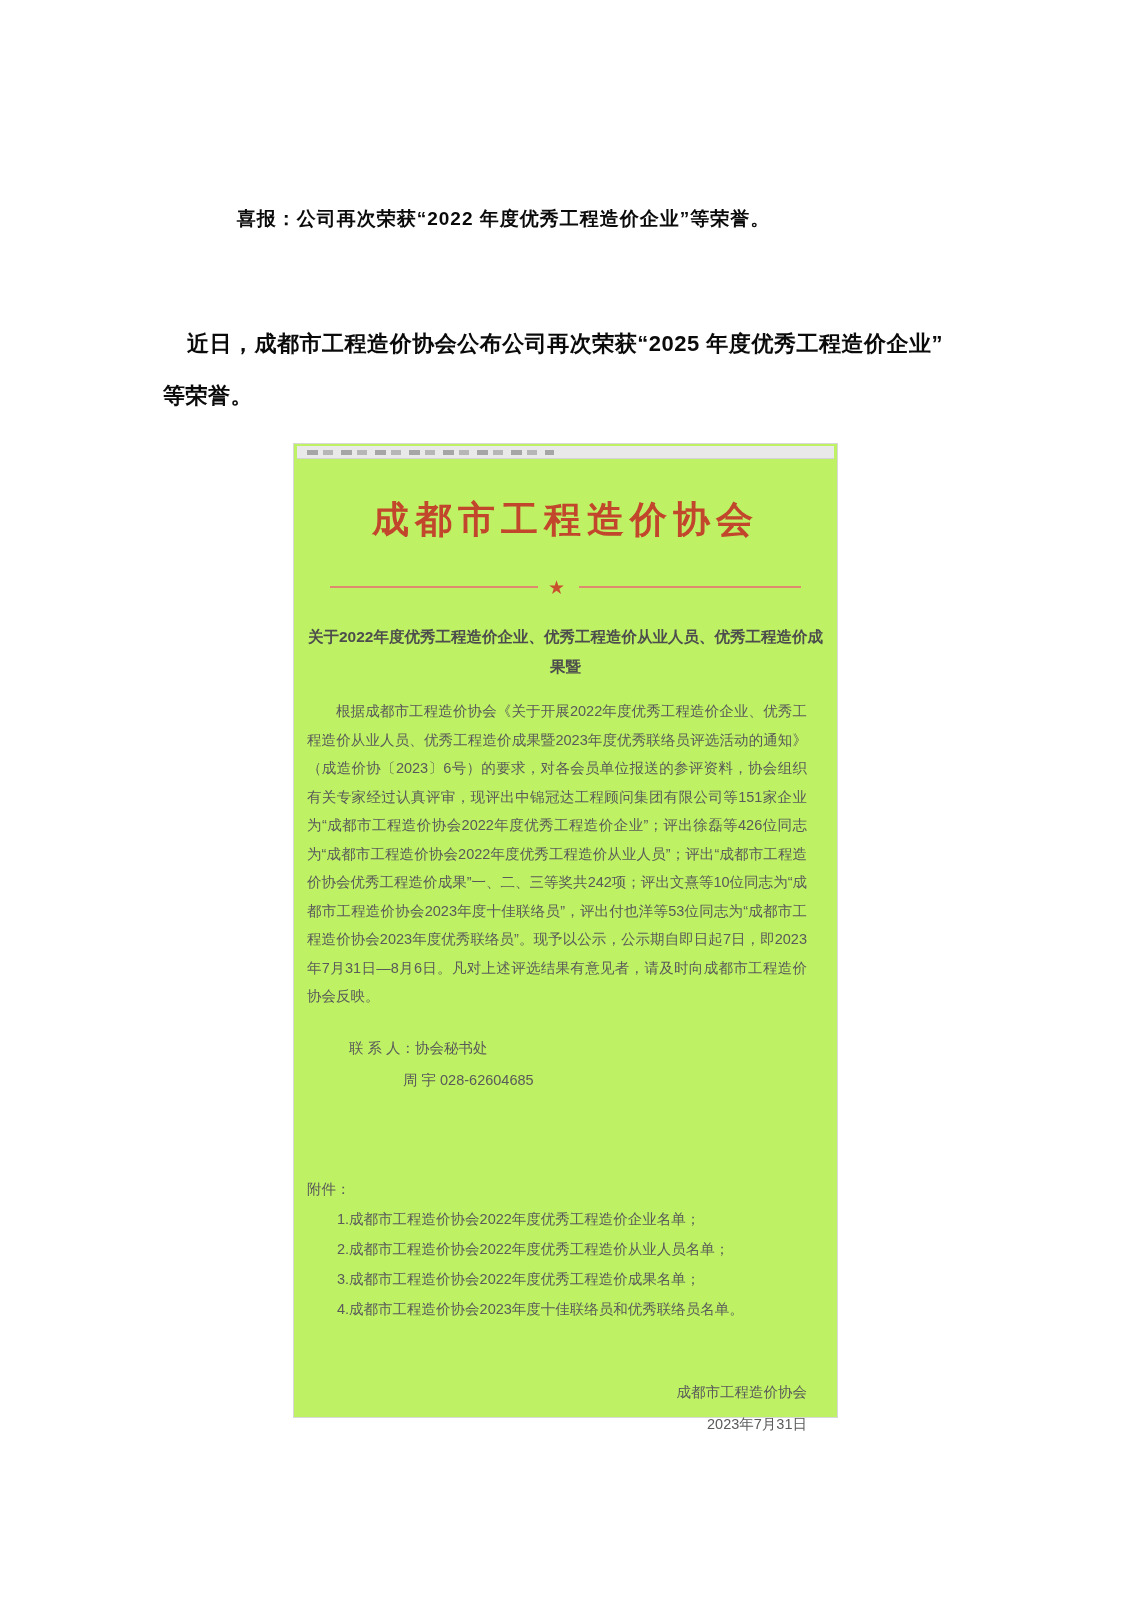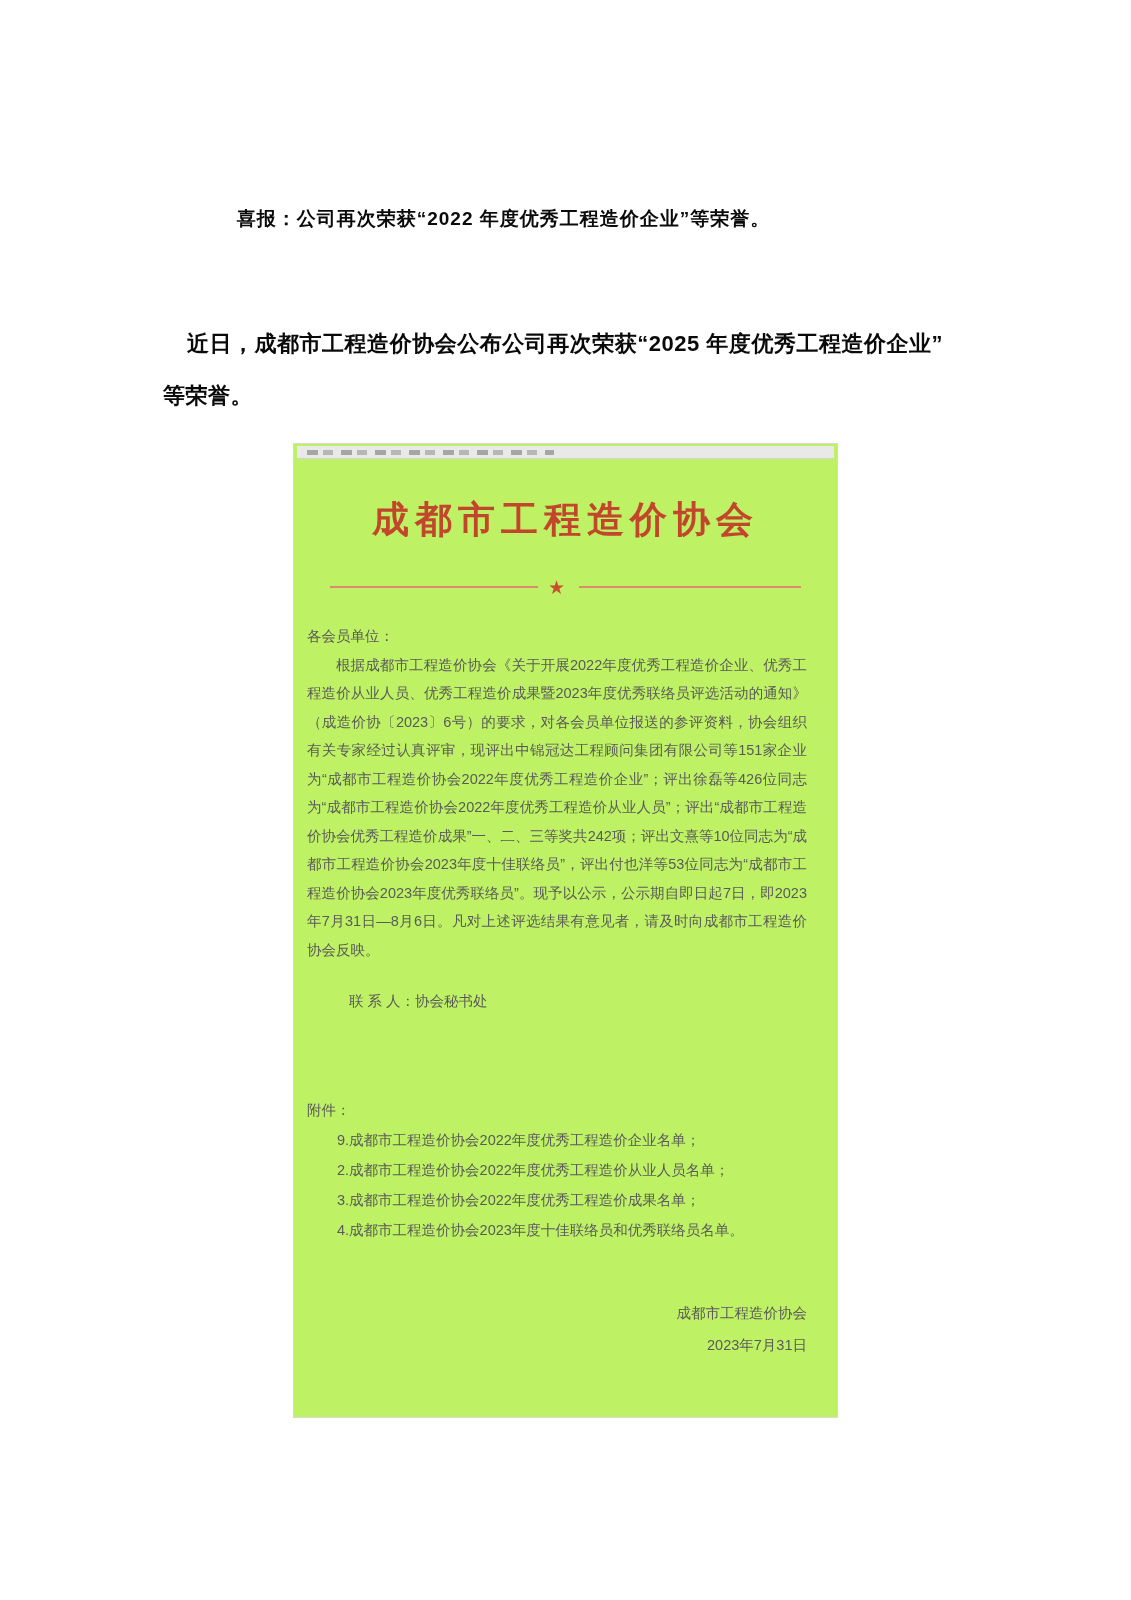--- a/index.html
+++ b/index.html
@@ -109,34 +109,35 @@
   <div class="org-header">成都市工程造价协会</div>
 
   <div class="divider">
     <span class="line"></span>
     <span class="star">★</span>
     <span class="dash"></span>
     <span class="line"></span>
   </div>
 
   <div class="notice-title">
+    <div>关于2022年度优秀工程造价企业、优秀工程造价从业人员、优秀工程造价成果暨</div>
   </div>
 
   <div class="notice-body">
-    <div class="salutation">各会员单位：</div>
     <div class="para">根据成都市工程造价协会《关于开展2022年度优秀工程造价企业、优秀工程造价从业人员、优秀工程造价成果暨2023年度优秀联络员评选活动的通知》（成造价协〔2023〕6号）的要求，对各会员单位报送的参评资料，协会组织有关专家经过认真评审，现评出中锦冠达工程顾问集团有限公司等151家企业为“成都市工程造价协会2022年度优秀工程造价企业”；评出徐磊等426位同志为“成都市工程造价协会2022年度优秀工程造价从业人员”；评出“成都市工程造价协会优秀工程造价成果”一、二、三等奖共242项；评出文熹等10位同志为“成都市工程造价协会2023年度十佳联络员”，评出付也洋等53位同志为“成都市工程造价协会2023年度优秀联络员”。现予以公示，公示期自即日起7日，即2023年7月31日—8月6日。凡对上述评选结果有意见者，请及时向成都市工程造价协会反映。</div>
 
     <div class="contact">
       <div class="person">联 系 人：协会秘书处</div>
+      <div class="phone">周 宇  028-62604685</div>
     </div>
 
     <div class="attach-block">
       <div>附件：</div>
       <div class="attach-list">
-        <div>9.成都市工程造价协会2022年度优秀工程造价企业名单；</div>
+        <div>1.成都市工程造价协会2022年度优秀工程造价企业名单；</div>
         <div>2.成都市工程造价协会2022年度优秀工程造价从业人员名单；</div>
         <div>3.成都市工程造价协会2022年度优秀工程造价成果名单；</div>
         <div>4.成都市工程造价协会2023年度十佳联络员和优秀联络员名单。</div>
       </div>
     </div>
 
     <div class="signature">
       <div>成都市工程造价协会</div>
       <div>2023年7月31日</div>
     </div>

